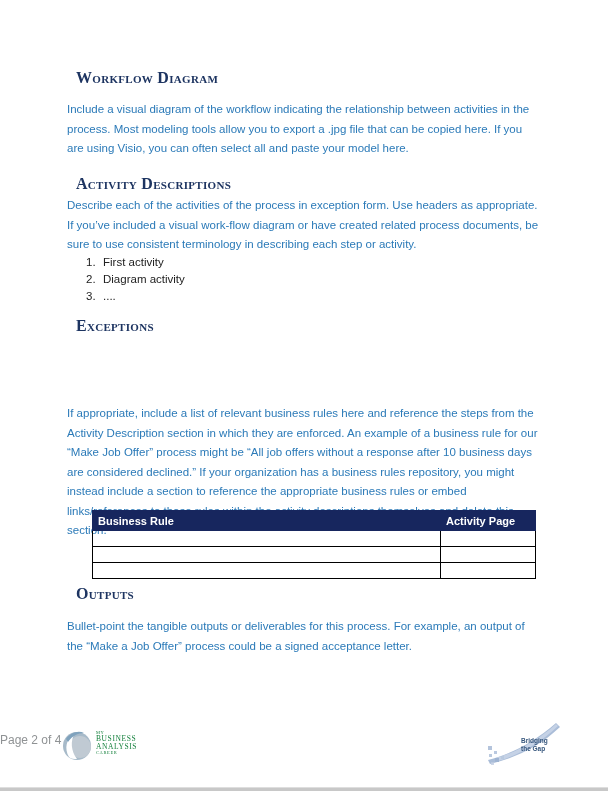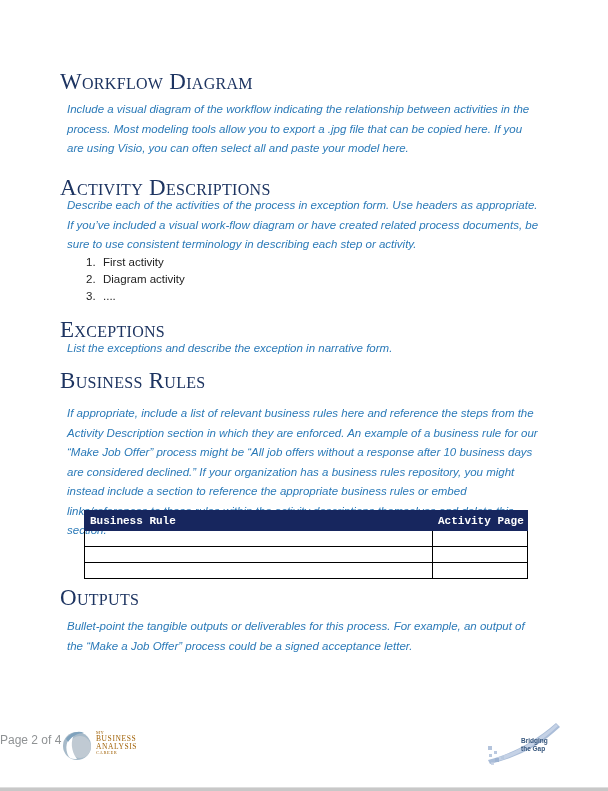--- a/index.html
+++ b/index.html
@@ -4,64 +4,63 @@
 <style>
   html,body{margin:0;padding:0;background:#ffffff;}
   .page{
     position:relative;
     width:608px;height:791px;
     background:#ffffff;
     overflow:hidden;
     font-family:"Liberation Sans", sans-serif;
   }
   .sec-heading{
-    position:absolute;left:60px;
+    position:absolute;left:76px;
     font-family:"Liberation Serif", serif;
-    font-weight:normal;
+    font-weight:bold;
     font-variant-caps:small-caps;
-    font-size:23px;
+    font-size:16px;
     letter-spacing:0.3px;
     color:#1d3461;
     white-space:nowrap;
   }
   .body-para{
     position:absolute;left:67px;width:474px;
-    font-style:italic;
     font-size:11.5px;
     line-height:19.5px;
     color:#2b7ab8;
   }
   .num-list{position:absolute;left:86px;top:254px;}
   .num-item{
     display:flex;
     font-size:11.5px;line-height:17px;color:#222222;
   }
   .num-item .n{width:17px;}
   .br-table{
-    position:absolute;left:84px;top:510px;width:443px;
-    border-collapse:collapse;table-layout:fixed;font-family:Liberation Mono, monospace;
+    position:absolute;left:92px;top:510px;width:443px;
+    border-collapse:collapse;table-layout:fixed;
   }
   .br-table th{
     background:#17265e;color:#ffffff;
     font-size:11px;font-weight:bold;text-align:left;
     padding:2px 0 2px 5px;height:15px;
     border:1px solid #17265e;
   }
   .br-table td{
     border:1px solid #000000;height:15px;padding:0 5px;
     font-size:11px;color:#222222;
   }
   .col-rule{width:348px;}
   .col-step{width:95px;}
   .footer-left-logo{position:absolute;left:62px;top:727px;width:95px;height:40px;}
   .fl-circle{position:absolute;left:0;top:2px;}
   .fl-text{
     position:absolute;left:34px;top:3px;
     font-family:"Liberation Serif", serif;
-    color:#a16207;line-height:7.5px;letter-spacing:0.6px;
+    color:#15803d;line-height:7.5px;letter-spacing:0.6px;
   }
   .fl-text .tiny{font-size:4.5px;line-height:5px;display:block;}
   .fl-text .big{font-size:7.5px;display:block;}
   .footer-page{
     position:absolute;left:0;right:4px;top:733px;
     font-size:12px;color:#8f9294;
   }
   .footer-right-logo{position:absolute;left:486px;top:718px;width:78px;height:50px;}
   .fr-swoosh{position:absolute;left:0;top:0;}
   .fr-text{
@@ -94,23 +93,21 @@
       <span class="n">2.</span>
       <span>Diagram activity</span>
     </div>
     <div class="num-item">
       <span class="n">3.</span>
       <span>....</span>
     </div>
   </div>
 
   <div class="sec-heading" style="top:317px">Exceptions</div>
-  <div class="body-para" style="top:339px">List the exceptions and describe the exception in narrative form.</div>
 
-  <div class="sec-heading" style="top:368px">Business Rules</div>
   <div class="body-para" style="top:404px">If appropriate, include a list of relevant business rules here and reference the steps from the Activity Description section in which they are enforced. An example of a business rule for our “Make Job Offer” process might be “All job offers without a response after 10 business days are considered declined.” If your organization has a business rules repository, you might instead include a section to reference the appropriate business rules or embed links/references to those rules within the activity descriptions themselves and delete this section.</div>
 
   <table class="br-table">
     <colgroup>
         <col class="col-rule">
         <col class="col-step">
       </colgroup>
     <thead>
       <tr>
         <th>Business Rule</th>

